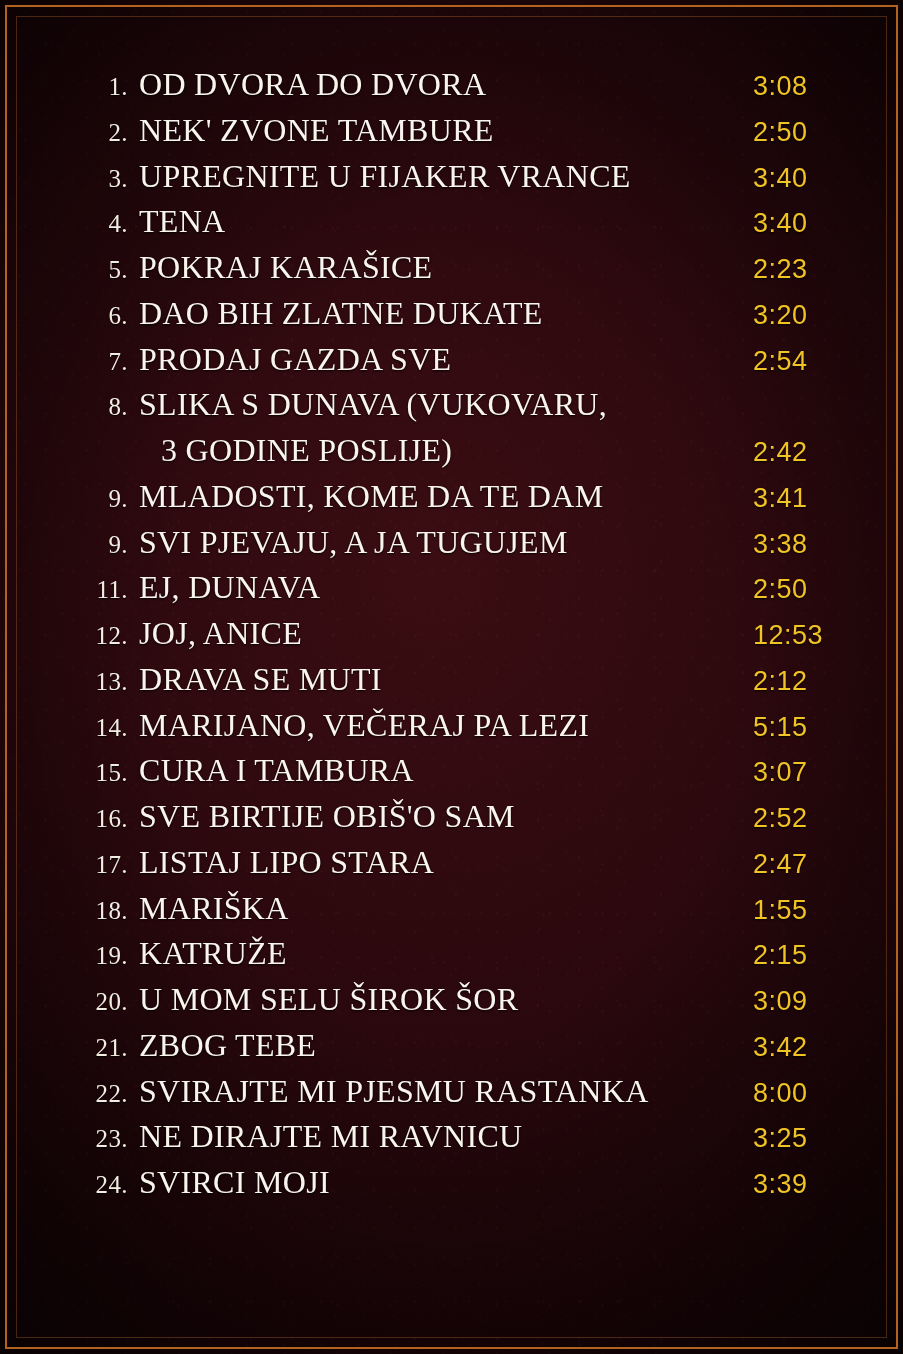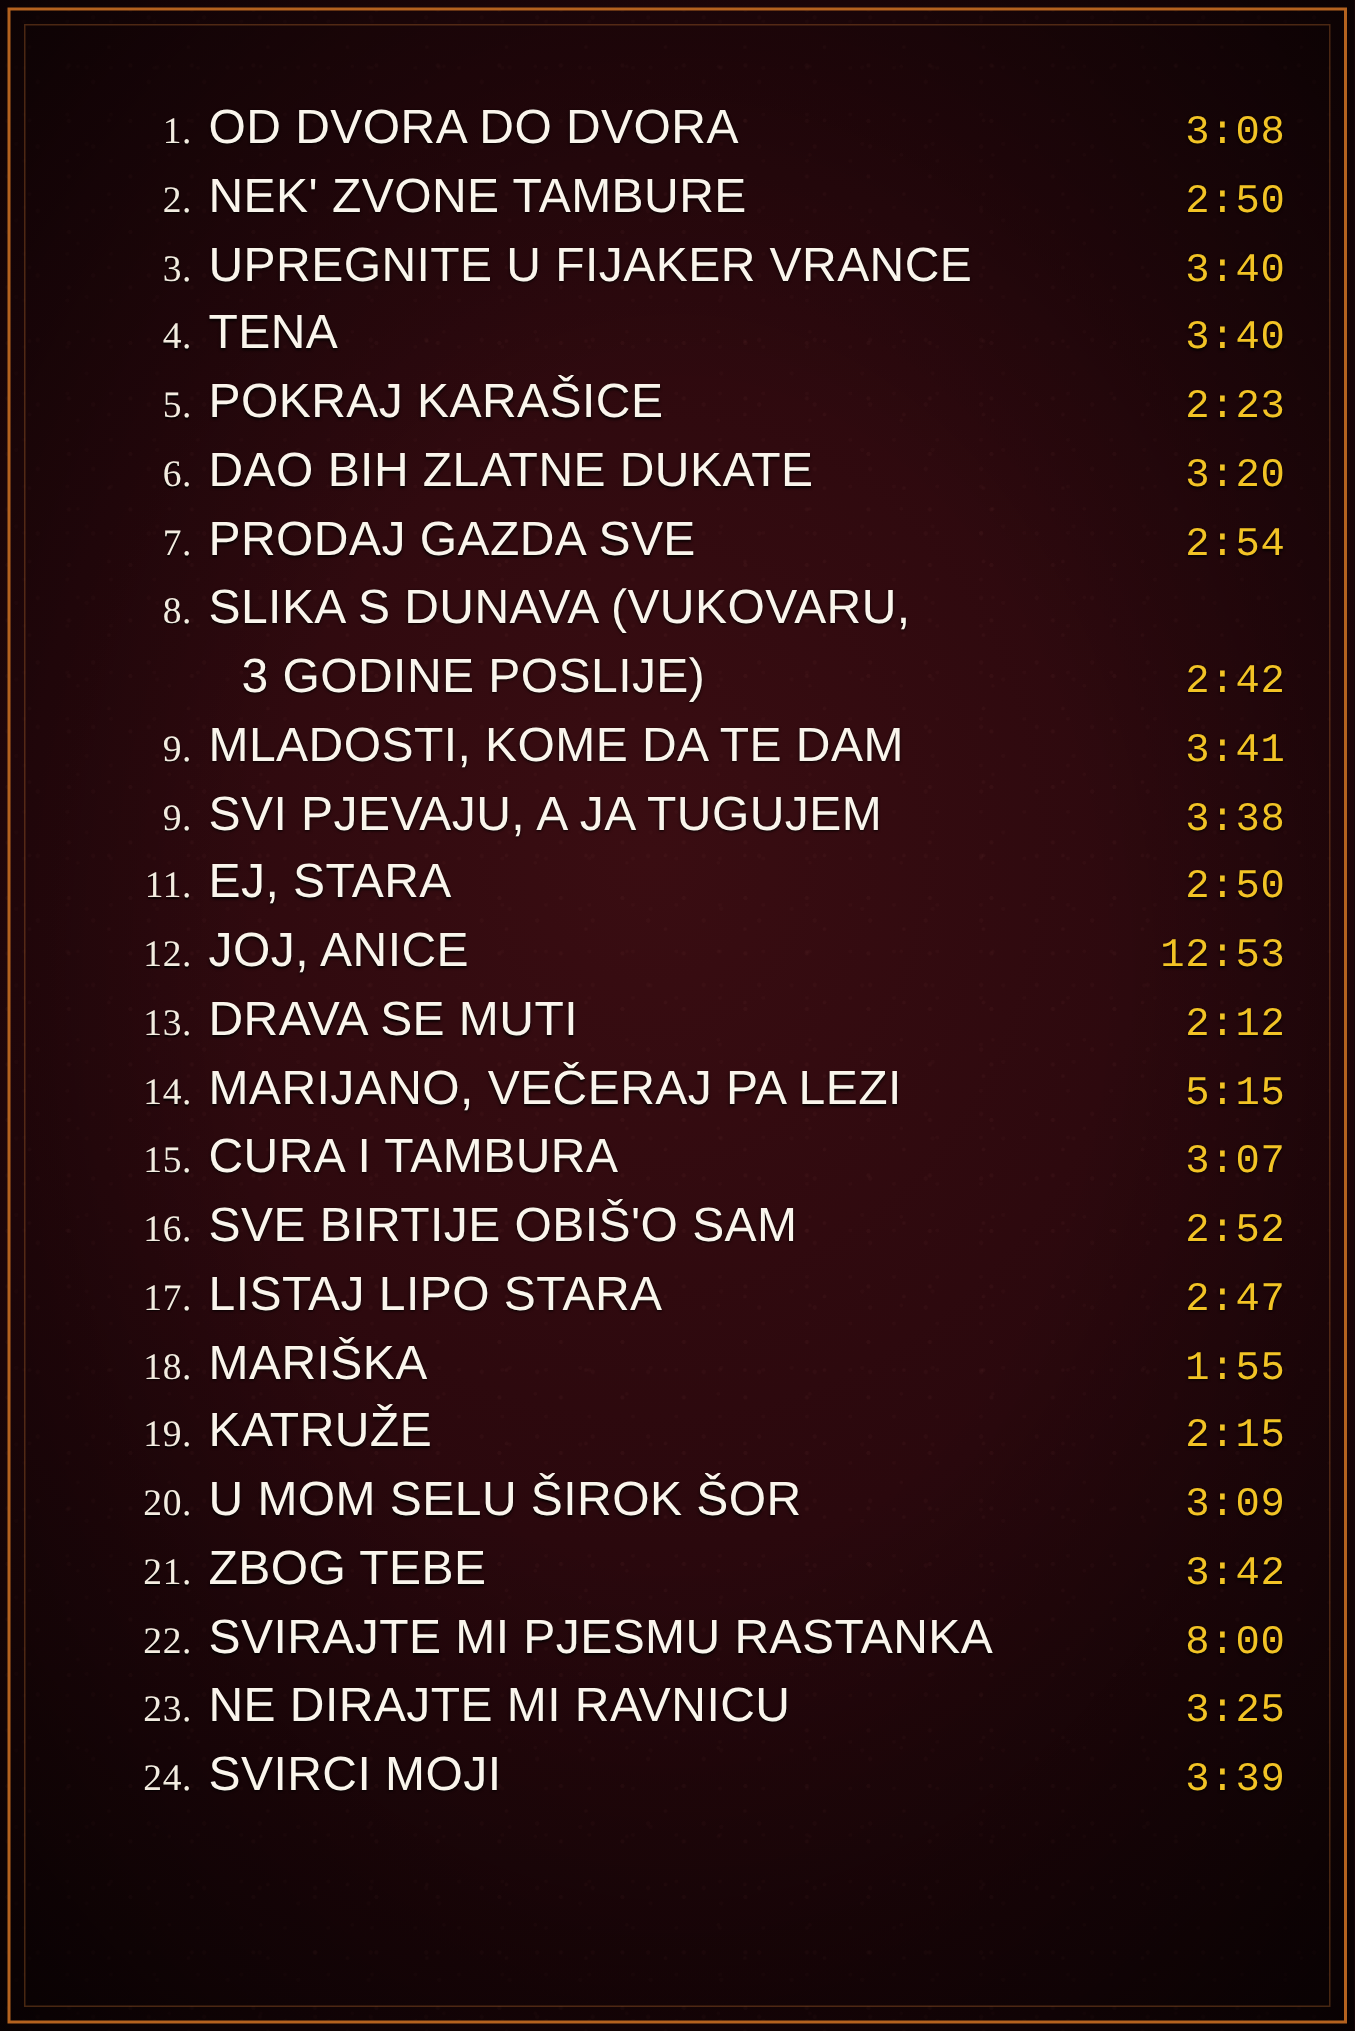--- a/index.html
+++ b/index.html
@@ -86,36 +86,35 @@
     font-size: 25px;
     font-family: "Liberation Serif", serif;
     color: #f3ece0;
     letter-spacing: .4px;
     text-shadow: 0 1px 1px rgba(0,0,0,.85);
     white-space: nowrap;
   }
 
   .track-title {
     font-size: 32px;
-    font-family: Liberation Sans, sans-serif;
+    font-family: Liberation Serif, serif;
     color: #faf5ec;
     letter-spacing: .3px;
     text-shadow: 0 1px 2px rgba(0,0,0,.9);
     line-height: 1.43;
     white-space: nowrap;
   }
   .track-title.cont {
     padding-left: 22px;
   }
 
   .track-time {
     width: 104px;
-    text-align: right;
     font-size: 27px;
-    font-family: Liberation Mono, monospace;
+    font-family: Liberation Sans, sans-serif;
     color: #f2c325;
     letter-spacing: .5px;
     text-shadow: 0 1px 2px rgba(0,0,0,.9);
     white-space: nowrap;
   }
 
   .spacer-cell { height: 0; }
 </style>
 </head>
 <body>
@@ -178,21 +177,21 @@
           <td class="track-title">MLADOSTI, KOME DA TE DAM</td>
           <td class="track-time">3:41</td>
         </tr>
         <tr class="track-row">
           <td class="track-num">9.</td>
           <td class="track-title">SVI PJEVAJU, A JA TUGUJEM</td>
           <td class="track-time">3:38</td>
         </tr>
         <tr class="track-row">
           <td class="track-num">11.</td>
-          <td class="track-title">EJ, STARA</td>
+          <td class="track-title">EJ, DUNAVA</td>
           <td class="track-time">2:50</td>
         </tr>
         <tr class="track-row">
           <td class="track-num">12.</td>
           <td class="track-title">JOJ, ANICE</td>
           <td class="track-time">12:53</td>
         </tr>
         <tr class="track-row">
           <td class="track-num">13.</td>
           <td class="track-title">DRAVA SE MUTI</td>

